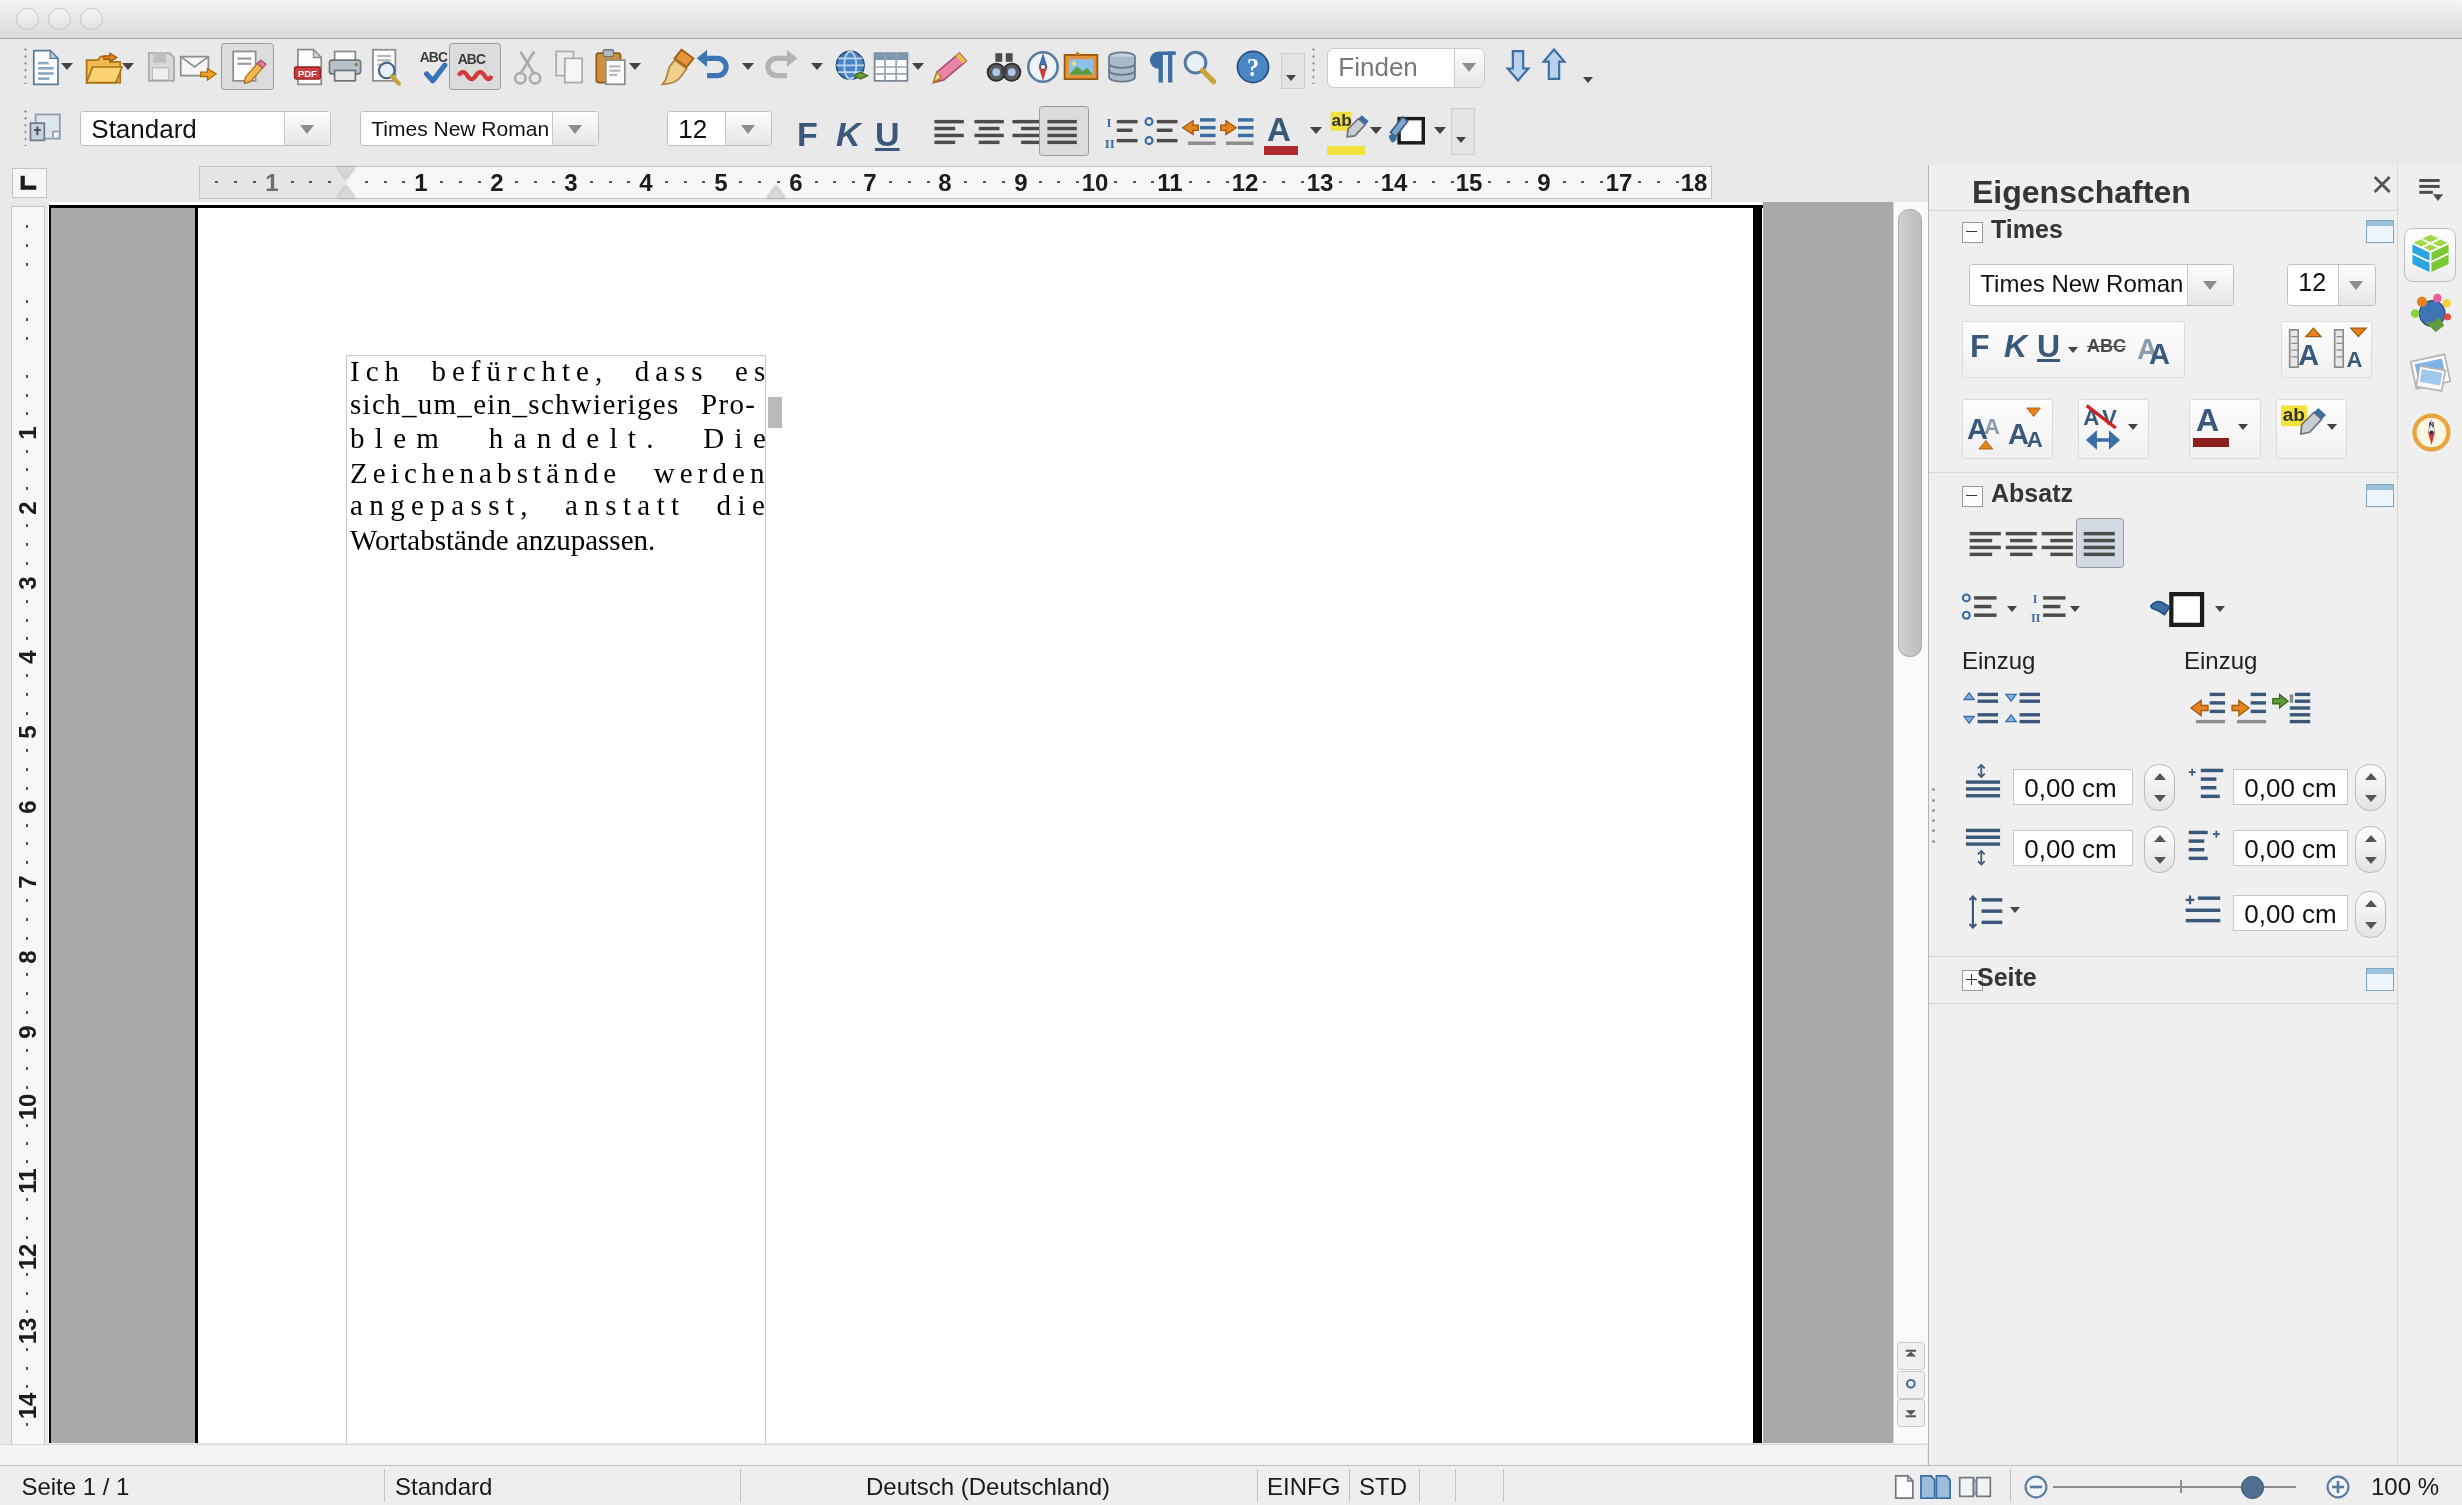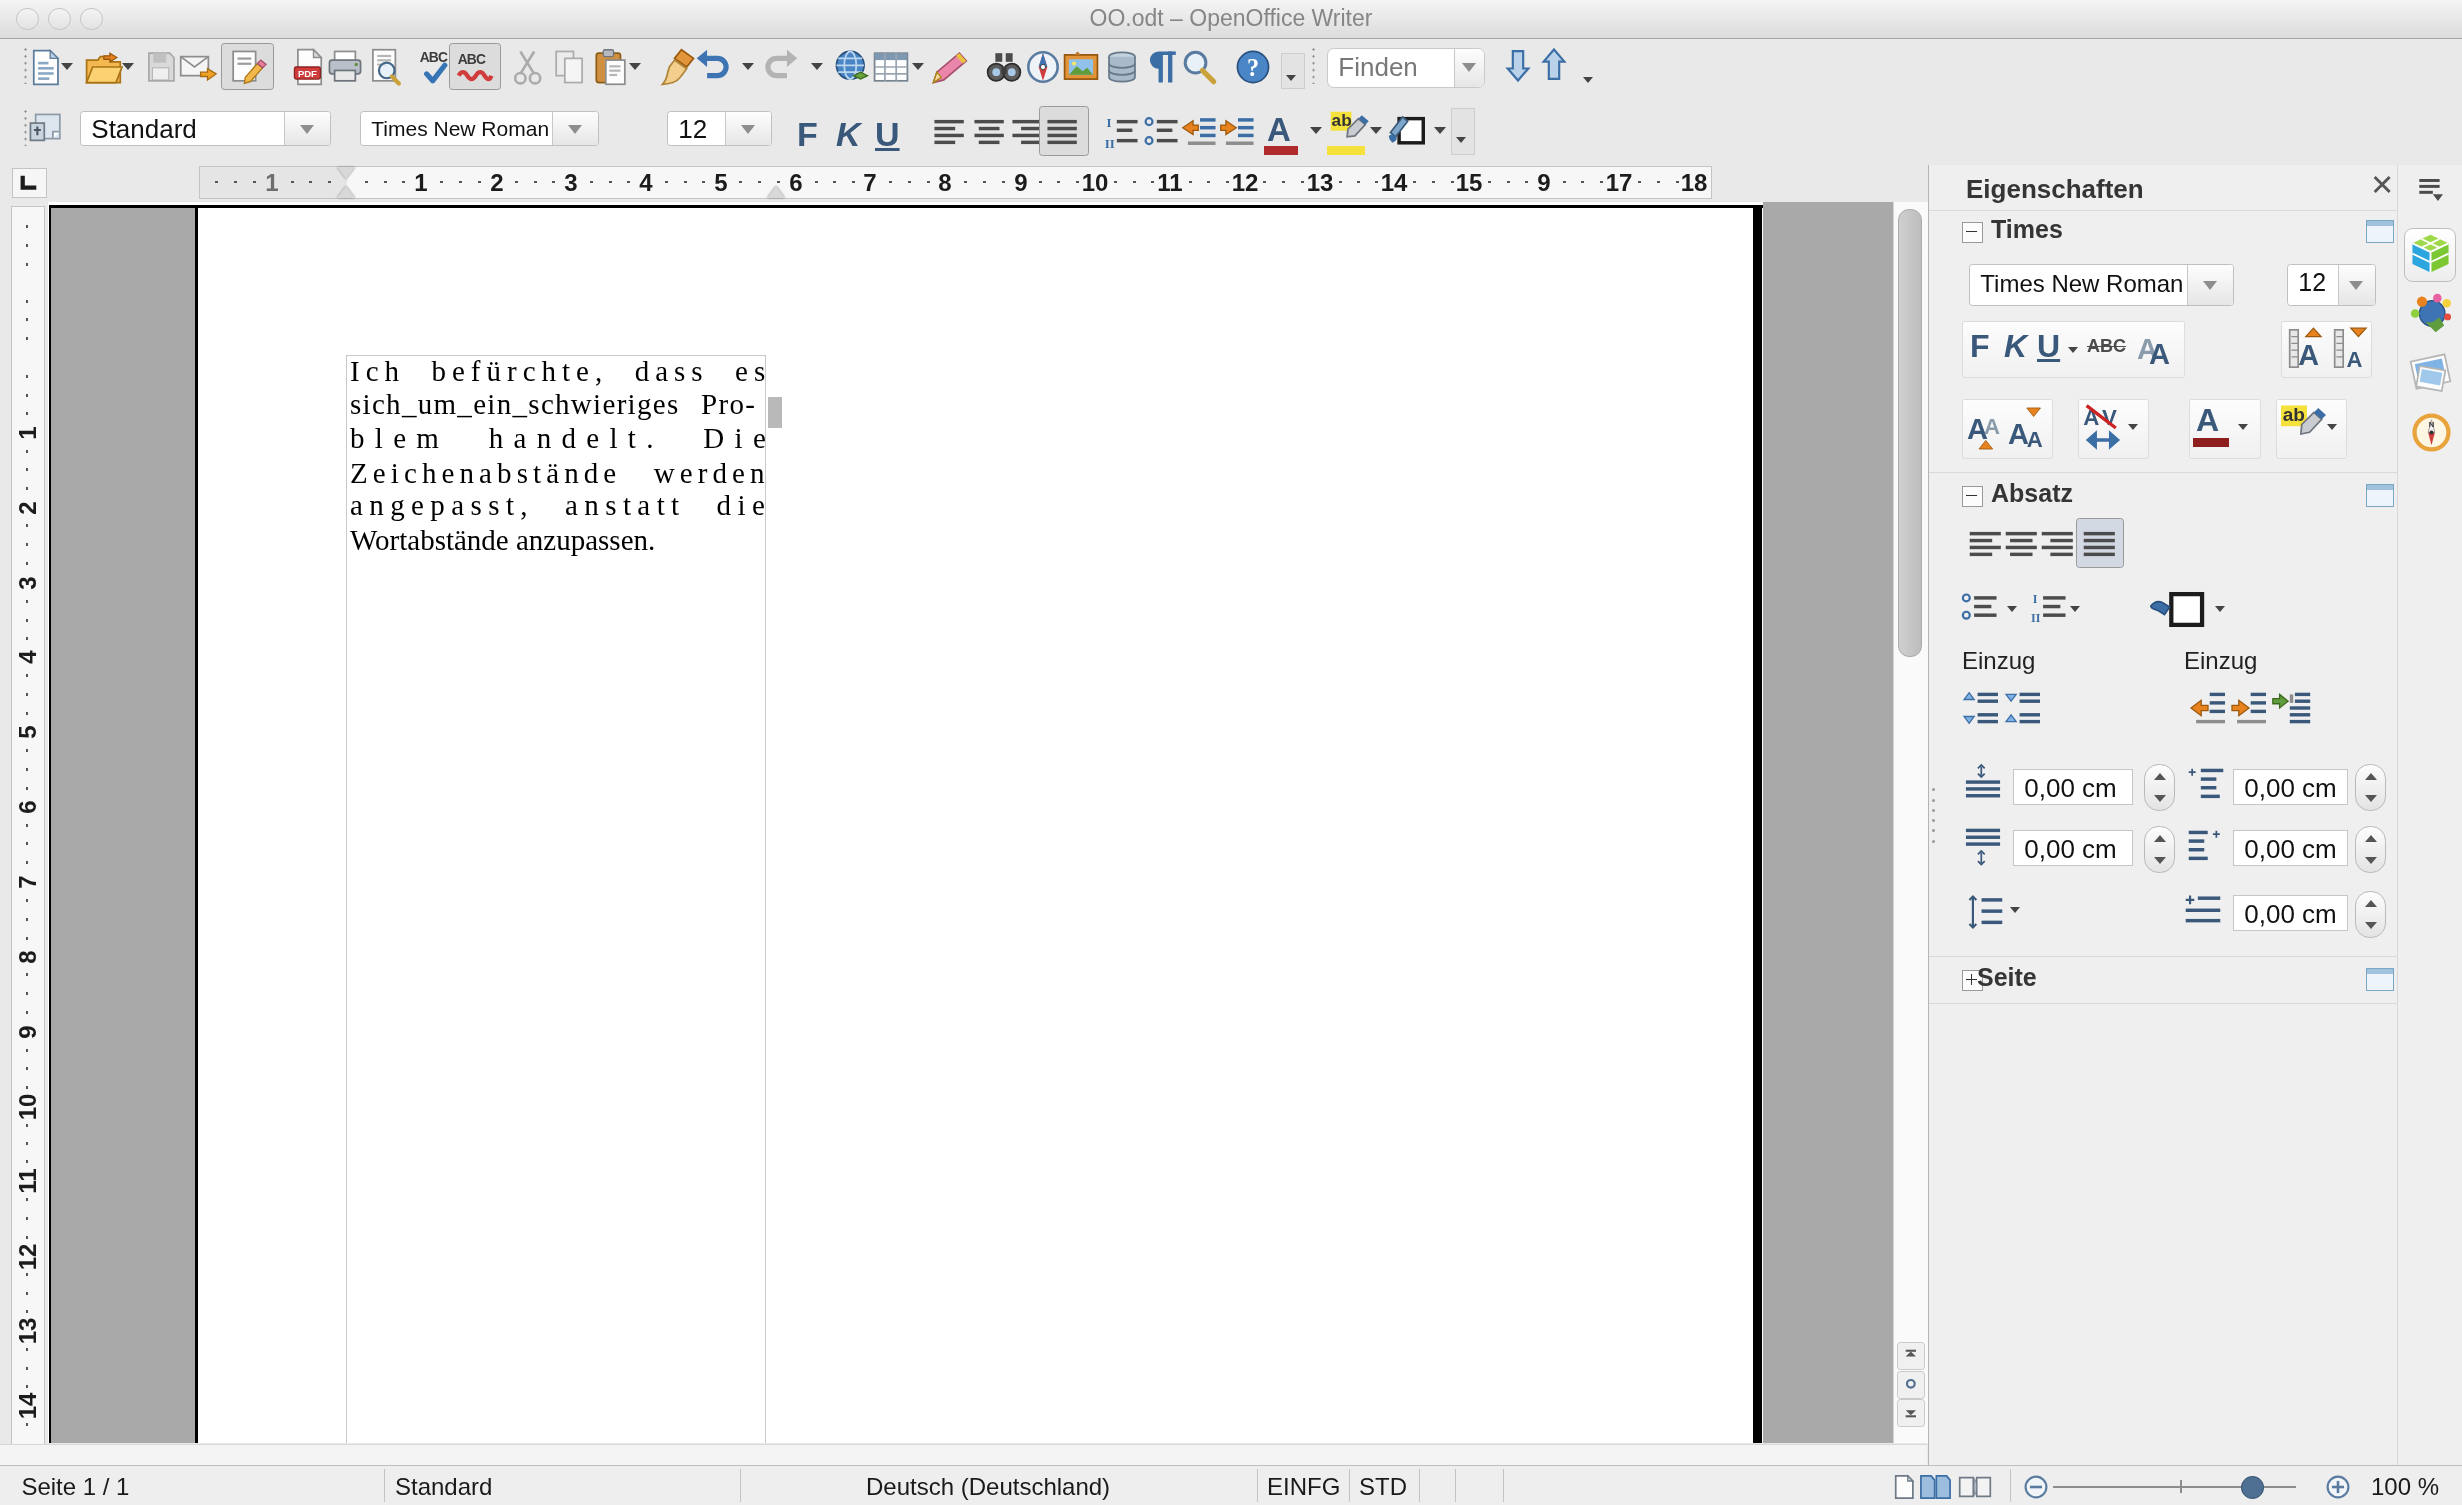--- a/index.html
+++ b/index.html
@@ -88,21 +88,20 @@
 .stdiv{position:absolute;top:3.4px;width:0.9px;height:33px;background:#c3c3c3;}
 svg{position:absolute;overflow:visible;}
 </style>
 </head>
 <body>
 
 <div class="abs" id="titlebar">
   <div class="tl" style="left:16.3px"></div>
   <div class="tl" style="left:48px"></div>
   <div class="tl" style="left:80px"></div>
-  <div id="wtitle">OO.odt – OpenOffice Writer</div>
 </div>
 
 <div class="abs" id="tb1">
   <div class="vsep" style="left:24px;top:6.9px"></div>
 
   <svg class="ic" style="left:26px" viewBox="0 0 44 44">
       <path d="M9 3h19l9 9v30H9z" fill="#fdfdfd" stroke="#5b7c9b" stroke-width="2"></path>
       <path d="M28 3l9 9h-9z" fill="#b8cfe4" stroke="#5b7c9b" stroke-width="1.5"></path>
       <rect x="14" y="16" width="12" height="3" fill="#8aa8c4"></rect>
       <rect x="14" y="22" width="18" height="3" fill="#8aa8c4"></rect>
@@ -613,21 +612,21 @@
     </svg>
 </div>
 
 <div class="abs" id="sidebar">
   <div style="position:absolute;left:2.6px;top:623px;width:3.4px;height:3.4px;background:#9a9a9a;border-radius:50%"></div>
     <div style="position:absolute;left:2.6px;top:634px;width:3.4px;height:3.4px;background:#9a9a9a;border-radius:50%"></div>
     <div style="position:absolute;left:2.6px;top:644px;width:3.4px;height:3.4px;background:#9a9a9a;border-radius:50%"></div>
     <div style="position:absolute;left:2.6px;top:654px;width:3.4px;height:3.4px;background:#9a9a9a;border-radius:50%"></div>
     <div style="position:absolute;left:2.6px;top:664px;width:3.4px;height:3.4px;background:#9a9a9a;border-radius:50%"></div>
     <div style="position:absolute;left:2.6px;top:675px;width:3.4px;height:3.4px;background:#9a9a9a;border-radius:50%"></div>
-  <div class="shead" style="left:37px;top:8.6px;font-size:26px">Eigenschaften</div>
+  <div class="shead" style="left:43px;top:8.6px;font-size:32px">Eigenschaften</div>
   <div style="position:absolute;left:441px;top:3.4px;font-size:29px;color:#555">✕</div>
   <div class="sdiv" style="top:45px"></div>
 
   <div class="colbox" style="left:33px;top:57px"></div>
   <div class="shead" style="left:62px;top:50px">Times</div>
   <div class="dlgico" style="left:437px;top:55px"></div>
   <div class="combo" style="left:40px;top:99px;width:263px;height:40px">
       <span class="txt" style="font-size:24px;top:5.1px">Times New Roman</span>
       <span class="cbtn"></span>
     </div>

